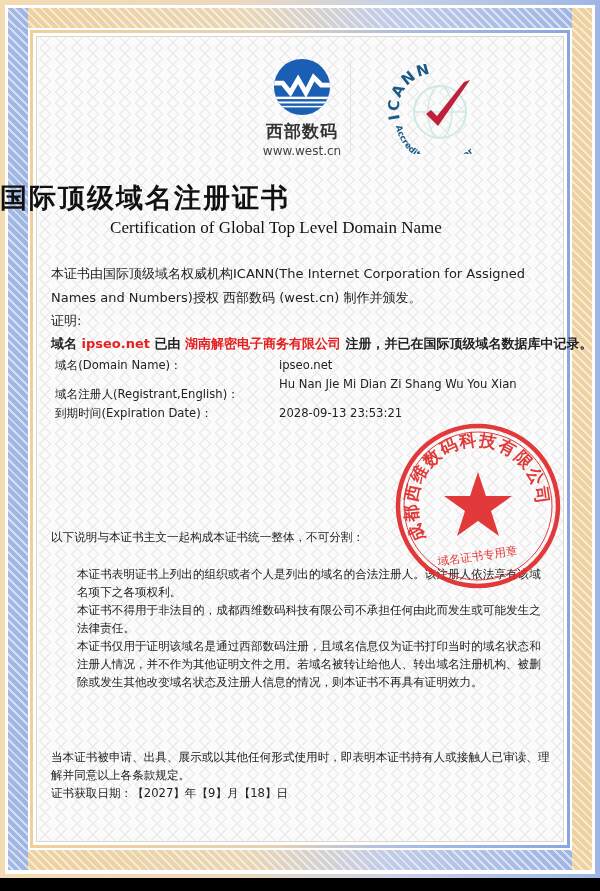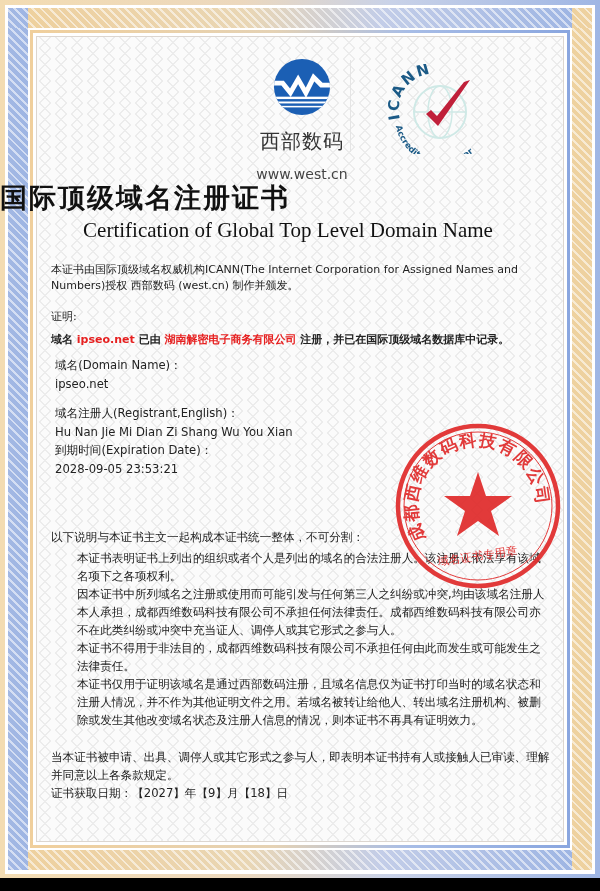--- a/index.html
+++ b/index.html
@@ -40,44 +40,44 @@
     background-image:
       linear-gradient(135deg, transparent 45%, #ececec 45%, #ececec 55%, transparent 55%),
       linear-gradient(45deg, transparent 45%, #ececec 45%, #ececec 55%, transparent 55%);
     background-size: 16px 11px;
   }
   .bottom-black { position: absolute; left: 0; top: 878px; width: 600px; height: 13px; background: #000; }
 
   .logos { position: absolute; left: 0; top: 58px; width: 600px; height: 100px; }
   .west-logo { position: absolute; left: 252px; top: 0px; width: 100px; text-align: center; }
   .west-circle { width: 58px; height: 58px; margin: 0 auto; display: block; }
-  .west-name { font-size: 20px; font-weight: normal; color: #333; margin-top: 12px; letter-spacing: 1px; }
-  .west-url { font-size: 14px; color: #444; margin-top: 11px; }
+  .west-name { font-size: 17px; font-weight: bold; color: #333; margin-top: 4px; letter-spacing: 1px; }
+  .west-url { font-size: 12px; color: #444; margin-top: 1px; }
   .divider { position: absolute; left: 350px; top: 2px; width: 1px; height: 92px; background: #e5e5e5; }
   .icann-logo { position: absolute; left: 378px; top: 6px; width: 125px; height: 90px; }
 
   .title-cn { position: absolute; left: 0; top: 180px; width: 476px; text-align: left; font-size: 27px; font-weight: bold; color: #111; letter-spacing: 2px; }
-  .title-en { position: absolute; left: 12px; top: 218px; width: 552px; text-align: center; font-family: "Liberation Serif", "DejaVu Serif", serif; font-size: 21px; color: #111; }
+  .title-en { position: absolute; left: 0; top: 218px; width: 552px; text-align: center; font-family: "Liberation Serif", "DejaVu Serif", serif; font-size: 17px; color: #111; }
 
-  .body-text { position: absolute; left: 51px; width: 500px; font-size: 11px; color: #222; line-height: 16px; }
+  .body-text { position: absolute; left: 51px; width: 500px; font-size: 13px; color: #222; line-height: 24px; }
   .intro { top: 262px; }
   .proof-label { top: 309px; font-weight: normal; }
   .proof-line { top: 332px; font-weight: bold; white-space: nowrap; }
   .red { color: #e62020; }
 
   .info-table { position: absolute; left: 55px; top: 356px; width: 490px; font-size: 11.6px; color: #222; }
-  .info-row { display: flex; line-height: 19px; flex-direction: column; }
+  .info-row { display: flex; line-height: 19px; }
   .info-row .k { width: 224px; flex: none; }
   .info-row .v { flex: 1; }
   .info-row.tall .k { padding-top: 10px; }
   .info-row.tall .v { line-height: 18px; }
 
   .notes { position: absolute; left: 51px; top: 528px; width: 500px; font-size: 11.6px; color: #222; line-height: 18px; }
   .notes .para { padding-left: 26px; }
-  .notes .head { margin-bottom: 3px; }
+  .notes .head { margin-bottom: 19px; }
   .after { position: absolute; left: 51px; top: 748px; width: 500px; font-size: 11.6px; color: #222; line-height: 18px; }
 
   .seal { position: absolute; left: 392px; top: 420px; width: 172px; height: 172px; opacity: 0.92; }
 </style>
 </head>
 <body>
 
 <div class="cert">
   <div class="outer-white"></div>
   <div class="ornament-band"></div>
@@ -136,34 +136,33 @@
   <div class="info-row tall">
     <div class="k">域名注册人(Registrant,English)：</div>
     <div class="v">
       <div>Hu Nan Jie Mi Dian Zi Shang Wu You Xian</div>
     </div>
   </div>
   <div class="info-row">
   </div>
   <div class="info-row">
     <div class="k">到期时间(Expiration Date)：</div>
-    <div class="v">2028-09-05 23:53:21</div>
+    <div class="v">2028-09-13 23:53:21</div>
   </div>
 </div>
 
 <div class="notes">
   <div class="head">以下说明与本证书主文一起构成本证书统一整体，不可分割：</div>
   <div class="para">本证书表明证书上列出的组织或者个人是列出的域名的合法注册人。该注册人依法享有该域名项下之各项权利。</div>
-  <div class="para">因本证书中所列域名之注册或使用而可能引发与任何第三人之纠纷或冲突,均由该域名注册人本人承担，成都西维数码科技有限公司不承担任何法律责任。成都西维数码科技有限公司亦不在此类纠纷或冲突中充当证人、调停人或其它形式之参与人。</div>
   <div class="para">本证书不得用于非法目的，成都西维数码科技有限公司不承担任何由此而发生或可能发生之法律责任。</div>
   <div class="para">本证书仅用于证明该域名是通过西部数码注册，且域名信息仅为证书打印当时的域名状态和注册人情况，并不作为其他证明文件之用。若域名被转让给他人、转出域名注册机构、被删除或发生其他改变域名状态及注册人信息的情况，则本证书不再具有证明效力。</div>
 </div>
 
 <div class="after">
-  <div>当本证书被申请、出具、调停人或其它形式之参与人，即表明本证书持有人或接触人已审读、理解并同意以上各条款规定。</div>
+  <div>当本证书被申请、出具、展示或以其他任何形式使用时，即表明本证书持有人或接触人已审读、理解并同意以上各条款规定。</div>
   <div>
     <span>证书获取日期：</span><span>【2027】</span><span>年</span><span>【9】</span><span>月</span><span>【18】</span><span>日</span>
   </div>
 </div>
 
 <svg class="seal" viewBox="0 0 172 172">
   <defs>
     <path id="sealArc" d="M 34 118 A 60 60 0 1 1 142 104"></path>
   </defs>
   <circle cx="86" cy="86" r="80" fill="none" stroke="#e02a2a" stroke-width="4.5"></circle>

